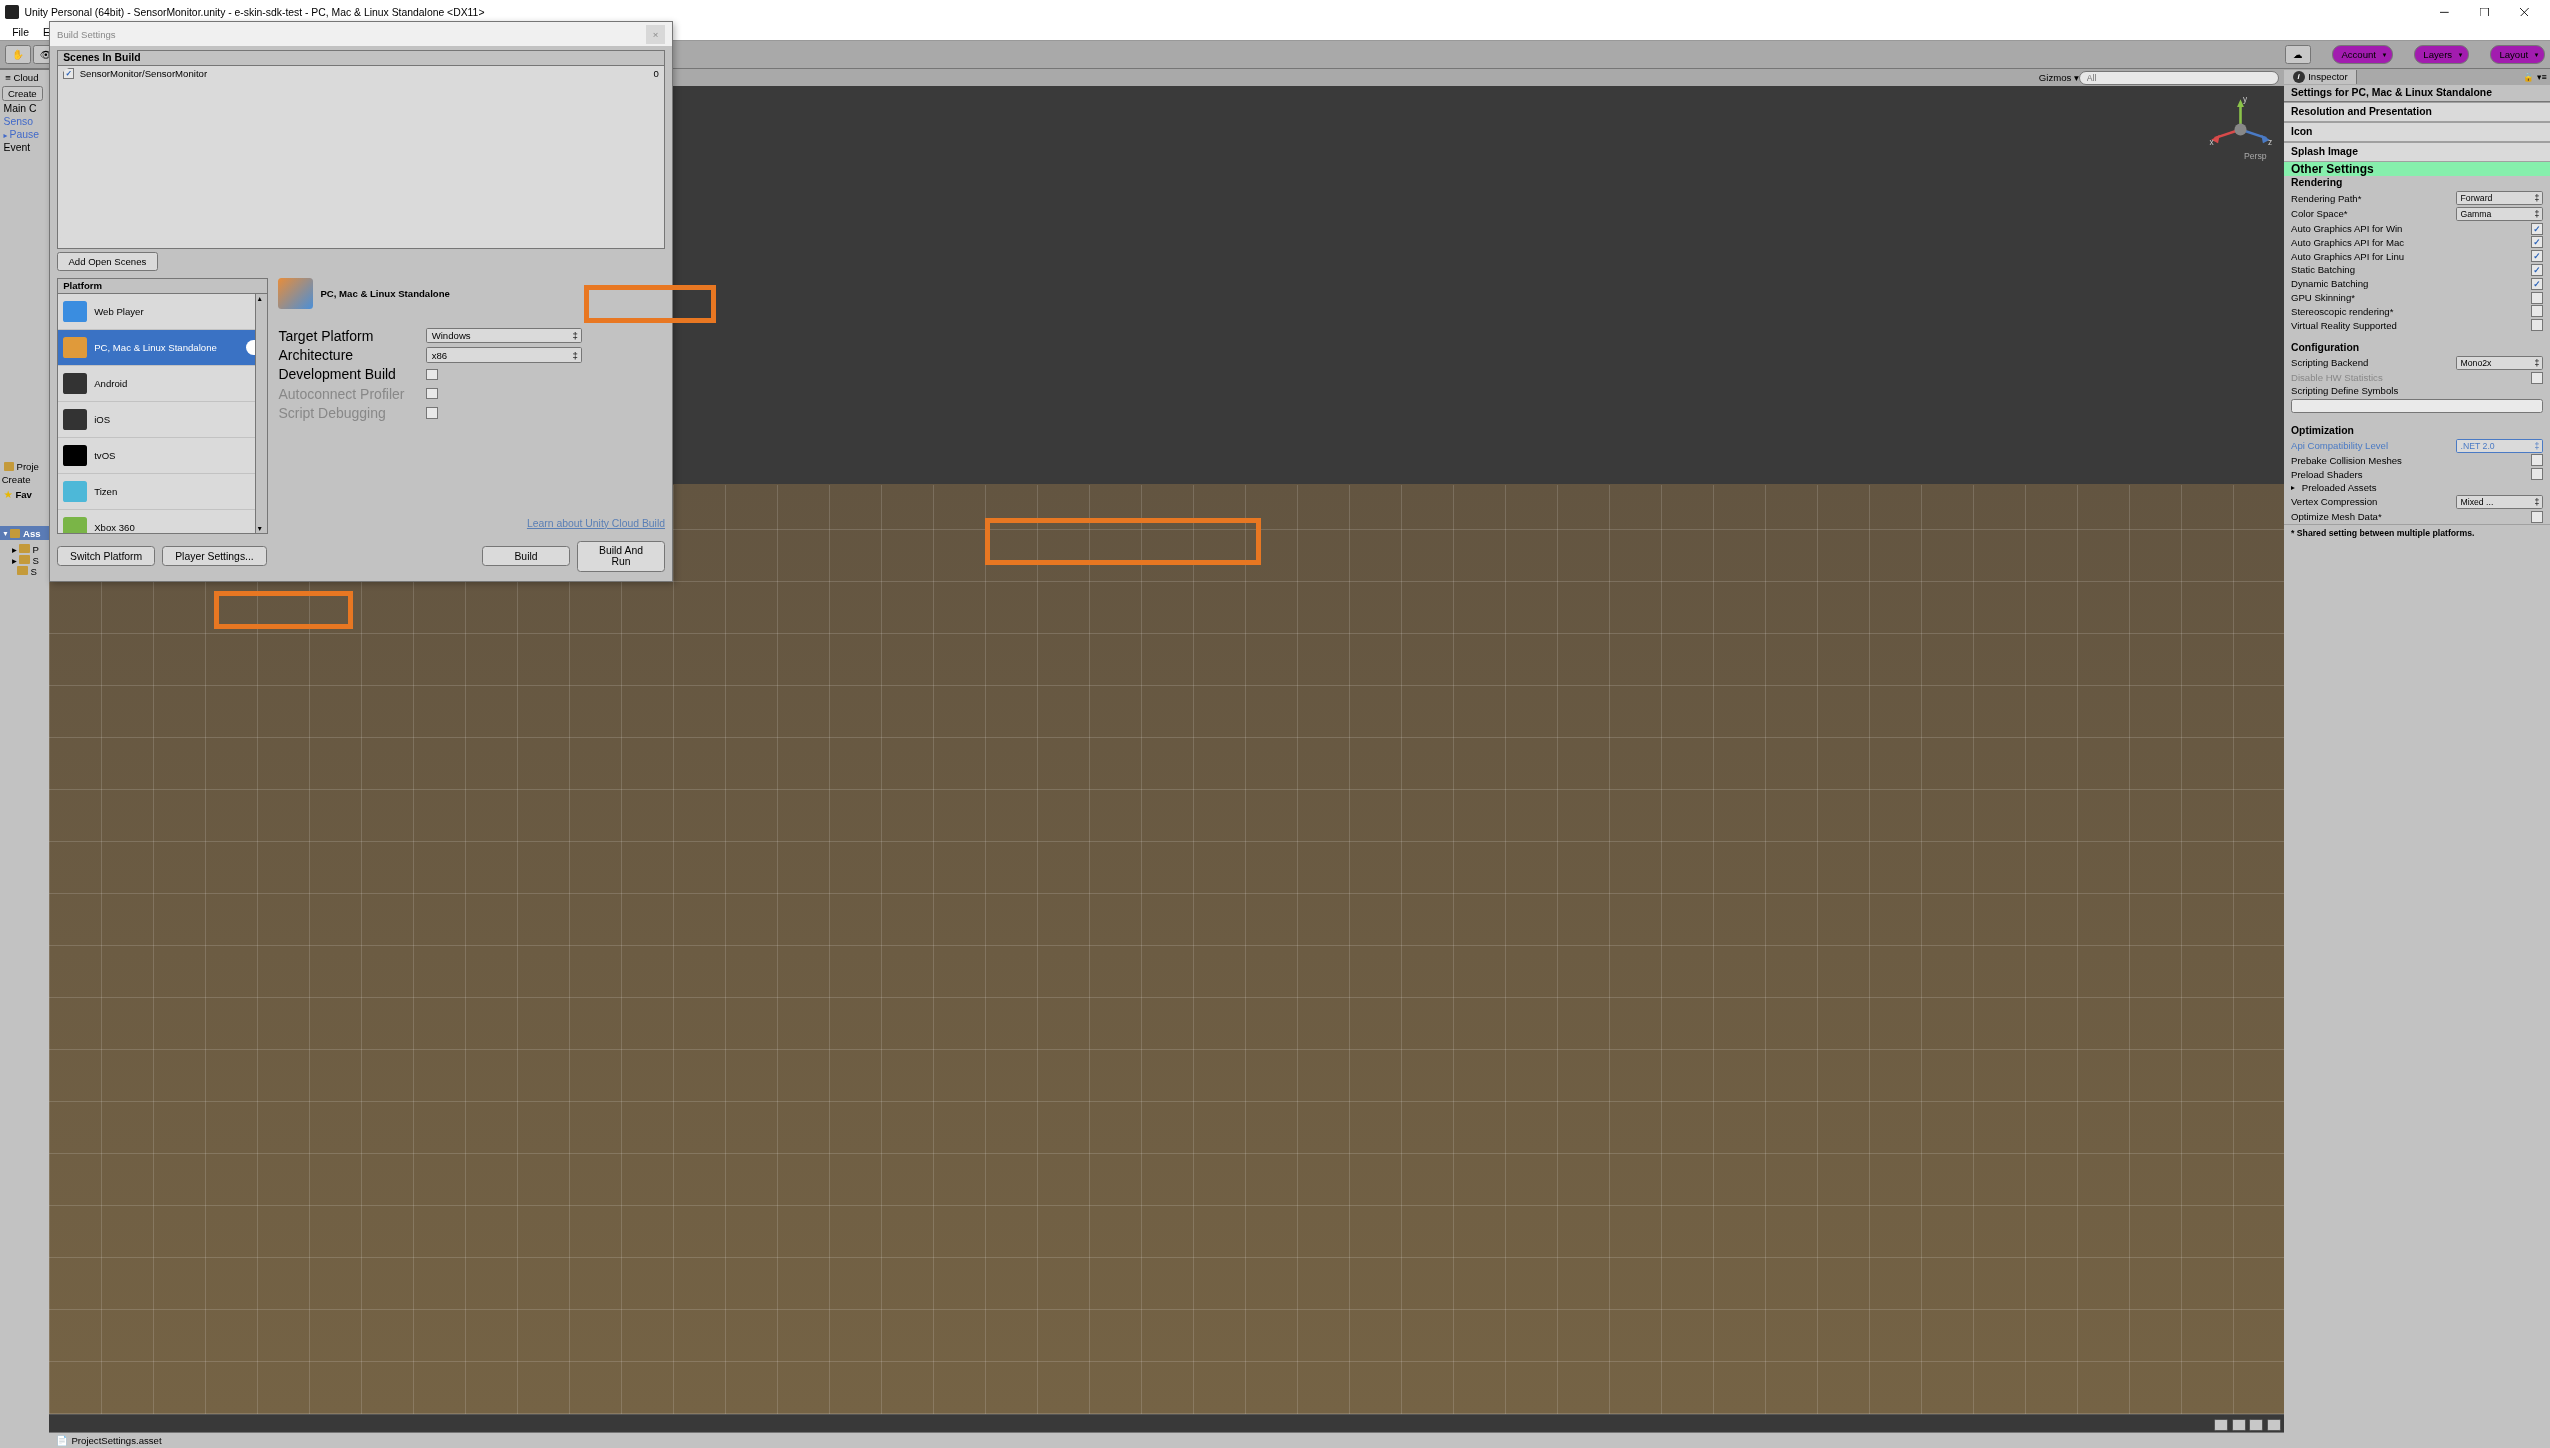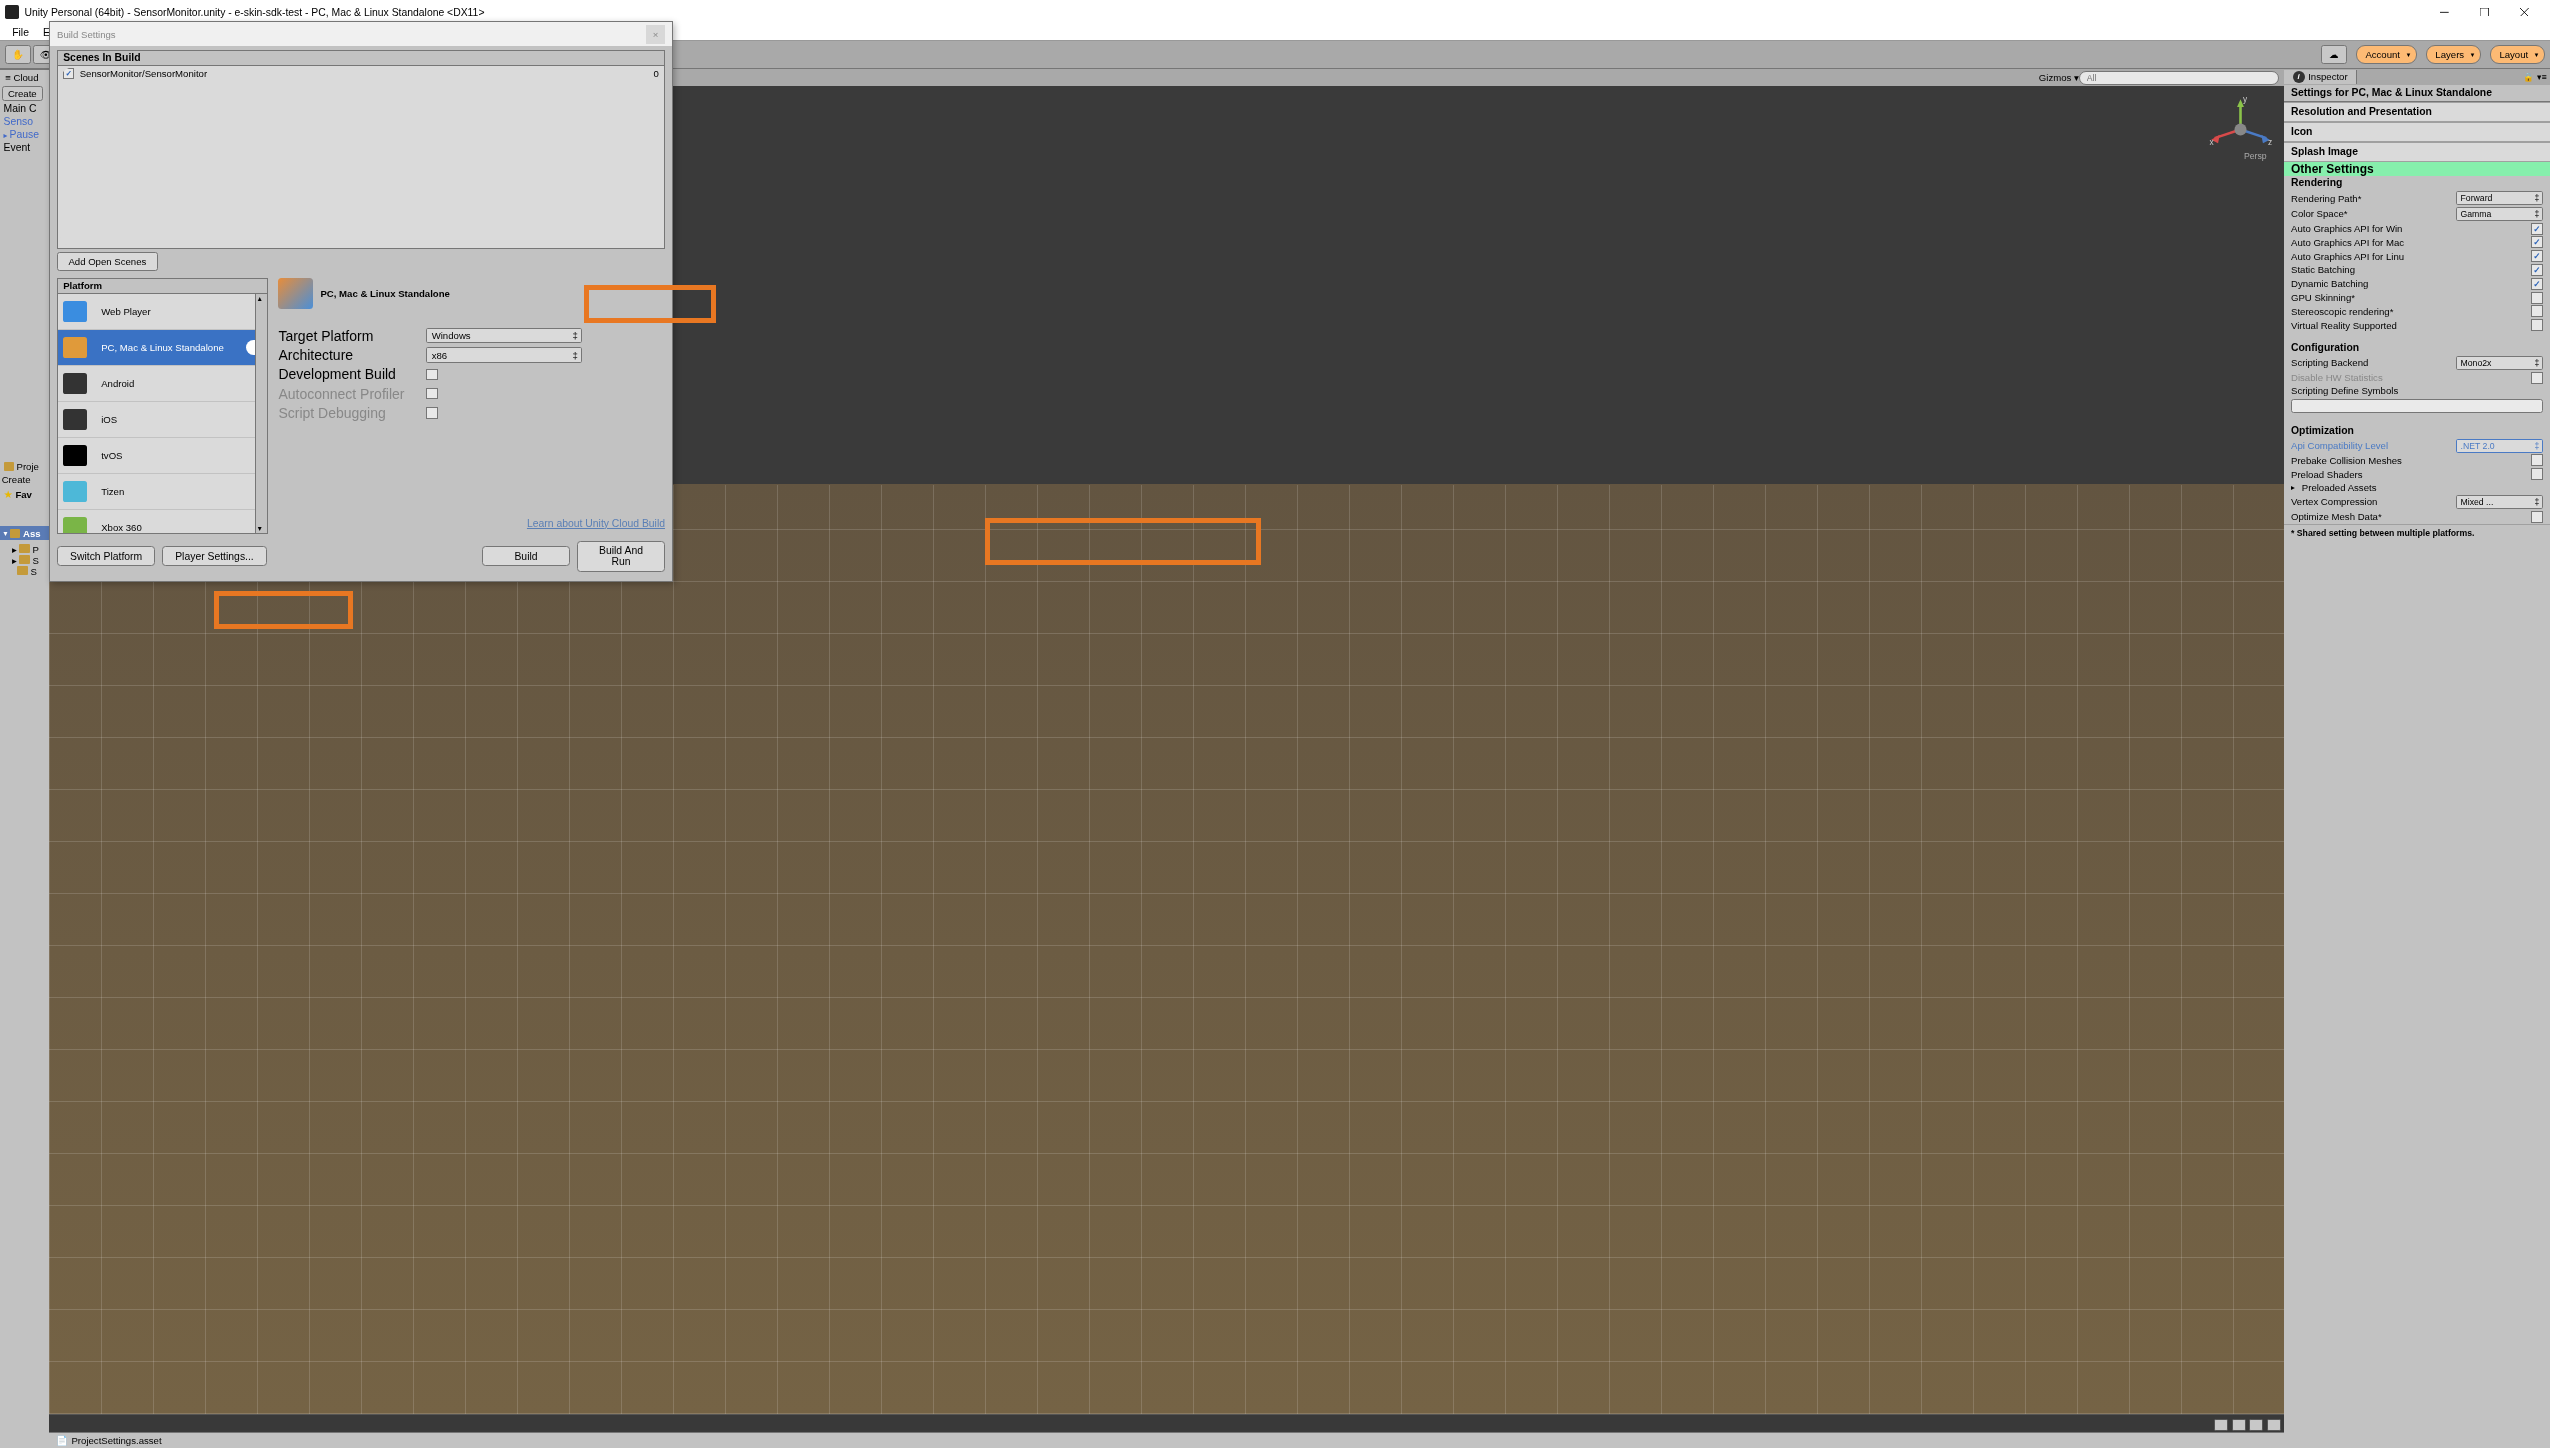--- a/index.html
+++ b/index.html
@@ -14,21 +14,21 @@
 
 
 .menubar { background: #fff; height: 17.4px; display: flex; align-items: center; padding: 0 5.2px; border-bottom: 0.9px solid #999; }
 .menubar .item { padding: 0 7px; font-size: 10.4px; }
 
 
 .toolbar { background: #a9a9a9; height: 28px; display: flex; align-items: center; padding: 0 5.2px; border-bottom: 0.9px solid #767676; }
 .toolbar .left { display: flex; gap: 1.7px; }
 .toolbar .btn { background: #c8c8c8; border: 0.9px solid #767676; border-radius: 2.6px; width: 26px; height: 19px; display: flex; align-items: center; justify-content: center; }
 .toolbar .spacer { flex: 1; }
-.toolbar .dropdown { background: #fdba74; border: 0.9px solid #767676; border-radius: 9px; height: 19px; padding: 0 15.6px 0 8.7px; display: flex; align-items: center; position: relative; margin-left: 9px; }
+.toolbar .dropdown { background: #a21caf; border: 0.9px solid #767676; border-radius: 9px; height: 19px; padding: 0 15.6px 0 8.7px; display: flex; align-items: center; position: relative; margin-left: 21px; }
 .toolbar .dropdown::after { content: "▼"; font-size: 6px; position: absolute; right: 4.3px; }
 
 
 .hierarchy { position: absolute; left: 0; top: 69px; width: 49px; }
 .hierarchy .tab { background: #c2c2c2; padding: 1.7px 5.2px; font-size: 9.6px; border-top: 0.9px solid #767676; }
 .hierarchy .create { background: #c8c8c8; border: 0.9px solid #767676; border-radius: 2.6px; padding: 0.9px 5.2px; margin: 1.7px; font-size: 9.6px; display: inline-block; }
 .hierarchy .row { padding: 0.9px 3.5px; font-size: 10.4px; color: #000; }
 .hierarchy .row.link { color: #4169c9; }
 .hierarchy .row.arrow::before { content: "▸ "; font-size: 7.8px; }
 
@@ -89,21 +89,21 @@
 .add-scenes-row { display: flex; justify-content: flex-start; padding: 0 7px; }
 .add-scenes-row .btn { background: #dadada; border: 0.9px solid #767676; border-radius: 2.6px; padding: 2.6px 10.4px; }
 
 .build-lower { display: flex; padding: 7px; gap: 10.4px; }
 .platform-box { width: 211px; border: 0.9px solid #767676; background: #dadada; }
 .platform-box .header { background: #c2c2c2; padding: 1.7px 5.2px; font-weight: bold; border-bottom: 0.9px solid #767676; }
 .platform-list { height: 239px; overflow-y: auto; position: relative; }
 .platform-list .scrollbar { position: absolute; right: 0; top: 0; bottom: 0; width: 12px; background: #c2c2c2; border-left: 0.9px solid #767676; }
 .platform-list .scrollbar::before { content: "▴"; position: absolute; top: 0; left: 1.7px; font-size: 7.8px; }
 .platform-list .scrollbar::after { content: "▾"; position: absolute; bottom: 0; left: 1.7px; font-size: 7.8px; }
-.platform-item { display: flex; align-items: center; padding: 7px 5.2px; gap: 14px; border-bottom: 0.9px solid #c2c2c2; }
+.platform-item { display: flex; align-items: center; padding: 7px 5.2px; gap: 7px; border-bottom: 0.9px solid #c2c2c2; }
 .platform-item.selected { background: #3a72c4; color: #fff; }
 .platform-item .picon { width: 24px; height: 21px; border-radius: 2.6px; display: flex; align-items: center; justify-content: center; }
 .platform-item .unity-badge { margin-left: auto; width: 15.6px; height: 15.6px; background: #fff; border-radius: 50%; }
 
 .build-right { flex: 1; display: flex; flex-direction: column; }
 .build-right .plat-title { display: flex; align-items: center; gap: 7px; font-size: 12px; font-weight: bold; margin-bottom: 17.4px; }
 .build-right .plat-title .big-icon { width: 35px; height: 31px; background: linear-gradient(135deg, #e88d3a, #4a8fd8); border-radius: 3.5px; }
 .build-right .opt-row { display: flex; align-items: center; padding: 1.7px 0; }
 .build-right .opt-row .lbl { width: 148px; font-size: 14px; }
 .build-right .opt-row .lbl.disabled { color: #888; }

